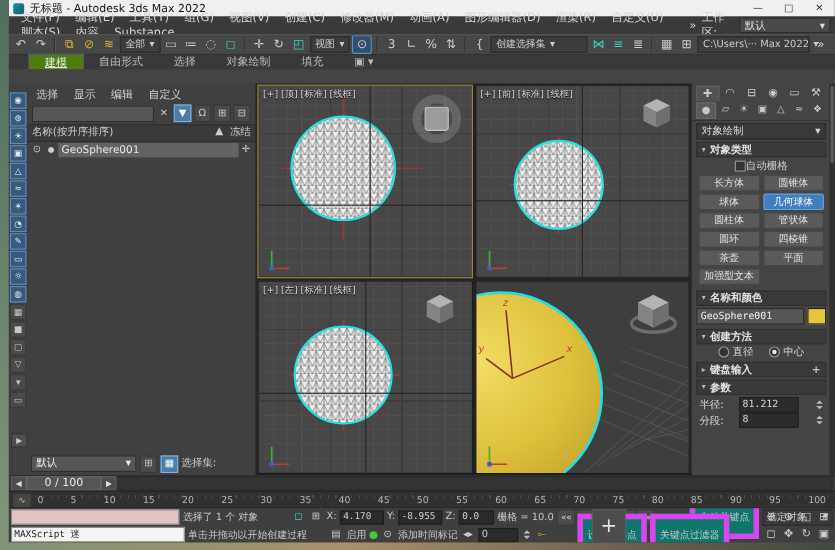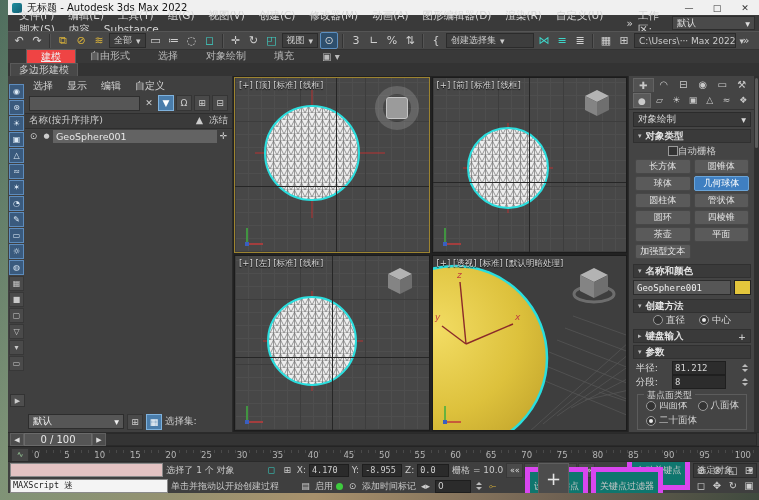--- a/index.html
+++ b/index.html
@@ -21,21 +21,21 @@
   .toolbar{position:absolute;left:0;top:31px;width:100%;height:19px;background:#474747;border-top:1px solid #555;border-bottom:1px solid #333;display:flex;align-items:center;gap:2px;padding:0 3px;box-sizing:border-box;overflow:hidden;}
   .tb-icon{min-width:16px;height:15px;display:flex;align-items:center;justify-content:center;font-size:11px;color:#cfcfcf;border-radius:2px;}
   .tb-icon.gold{color:#d9b23a;}
   .tb-icon.teal{color:#3fd4c8;}
   .tb-icon.act{background:#2e4f6d;border:1px solid #5d8fc0;}
   .tb-sep{width:1px;height:14px;background:#333;margin:0 2px;border-right:1px solid #555;}
   .tb-combo{height:13px;background:#3d3d3d;border:1px solid #2b2b2b;color:#ccc;font-size:9px;display:flex;align-items:center;gap:4px;padding:0 4px;white-space:nowrap;}
   
   .ribbontabs{position:absolute;left:0;top:50px;width:100%;height:13px;background:#393939;display:flex;align-items:flex-end;font-size:10px;color:#bbb;padding-left:18px;box-sizing:border-box;}
   .rtab{padding:0 14px;height:13px;display:flex;align-items:center;}
-  .rtab.on{background:#ef4444;color:#eee;border:1px solid #5f5f5f;border-bottom:none;text-decoration:underline;}
+  .rtab.on{background:#4d7c0f;color:#eee;border:1px solid #5f5f5f;border-bottom:none;text-decoration:underline;}
   .subtabrow{position:absolute;left:0;top:63px;width:100%;height:13px;background:#333;display:flex;align-items:center;font-size:10px;color:#ccc;}
   .subtab{background:#484848;border:1px solid #5a5a5a;height:12px;display:flex;align-items:center;padding:0 8px;margin-left:2px;}
   
   .main{position:absolute;left:0;top:76px;width:751px;height:356px;background:#3c3c3c;}
   
   .explorer{position:absolute;left:0;top:0;width:225px;height:356px;background:#404040;border-right:1px solid #2a2a2a;box-sizing:border-box;}
   .strip{position:absolute;left:0;top:8px;width:17px;display:flex;flex-direction:column;gap:1px;align-items:center;}
   .strip-btn{width:13px;height:13px;font-size:8px;display:flex;align-items:center;justify-content:center;background:#4a4a4a;border:1px solid #383838;color:#c9c9c9;}
   .strip-btn.on{background:#3a5a7d;border-color:#5d8cbd;color:#dce9f5;}
   .flyout-btn{position:absolute;left:2px;top:318px;width:13px;height:11px;background:#4e4e4e;border:1px solid #333;color:#ccc;font-size:7px;display:flex;align-items:center;justify-content:center;}
@@ -218,23 +218,20 @@
   <div class="ribbontabs">
     <span style="display:flex">
         <span class="rtab on">建模</span>
         <span class="rtab">自由形式</span>
         <span class="rtab">选择</span>
         <span class="rtab">对象绘制</span>
         <span class="rtab">填充</span>
       </span>
     <span class="rtab">▣ ▾</span>
   </div>
-  <div class="subtabrow">
-    <span class="subtab">多边形建模</span>
-  </div>
 
   <div class="main">
 
     <div class="explorer">
       <div class="strip">
 
       <span class="strip-btn on">◉</span>
           <span class="strip-btn on">⊛</span>
           <span class="strip-btn on">☀</span>
           <span class="strip-btn on">▣</span>
@@ -355,21 +352,20 @@
           <polygon points="27,8 15,14 15,28 27,22" fill="#6f6f6f"></polygon>
         </svg>
         <svg class="gizmo" width="26" height="26">
           <line x1="6" y1="22" x2="6" y2="6" stroke="#3fae3f" stroke-width="1.5"></line>
           <line x1="6" y1="22" x2="22" y2="22" stroke="#c23b3b" stroke-width="1.5"></line>
           <rect x="4" y="20" width="4" height="4" fill="#3a5fbf"></rect>
         </svg>
       </div>
 
       <div class="quad persp">
-        <span class="vlabel">[+] [透视] [标准] [默认明暗处理]</span>
         <svg width="196" height="174">
           <g stroke="#565656" stroke-width="0.8">
             <line x1="96" y1="176" x2="196" y2="86"></line>
               <line x1="110" y1="168" x2="196" y2="98"></line>
             <line x1="124" y1="160" x2="196" y2="110"></line>
               <line x1="138" y1="152" x2="196" y2="122"></line>
             <line x1="152" y1="144" x2="196" y2="134"></line>
               <line x1="166" y1="136" x2="196" y2="146"></line>
             <line x1="100" y1="120" x2="196" y2="160"></line>
               <line x1="108" y1="108" x2="196" y2="144"></line>
@@ -500,38 +496,20 @@
           <div class="prow">
             <span>半径:</span>
             <div class="pfield">81.212</div>
             <span class="spin"></span>
           </div>
           <div class="prow">
             <span>分段:</span>
             <div class="pfield">8</div>
             <span class="spin"></span>
           </div>
-          <div class="groupbox">
-            <span class="gtitle">基点面类型</span>
-            <div style="display:flex;flex-wrap:wrap;gap:2px 10px;padding-left:6px;font-size:9.5px">
-
-            <span style="display:flex;align-items:center;gap:3px">
-                  <span class="rb"></span>
-                  <span>四面体</span>
-                </span>
-                <span style="display:flex;align-items:center;gap:3px">
-                  <span class="rb"></span>
-                  <span>八面体</span>
-                </span>
-                <span style="display:flex;align-items:center;gap:3px">
-                  <span class="rb on"></span>
-                  <span>二十面体</span>
-                </span>
-              </div>
-          </div>
 
         </div>
       </div>
 
       <div class="pan-scroll">
           <div class="thumb"></div>
         </div>
     </div>
   </div>
 

